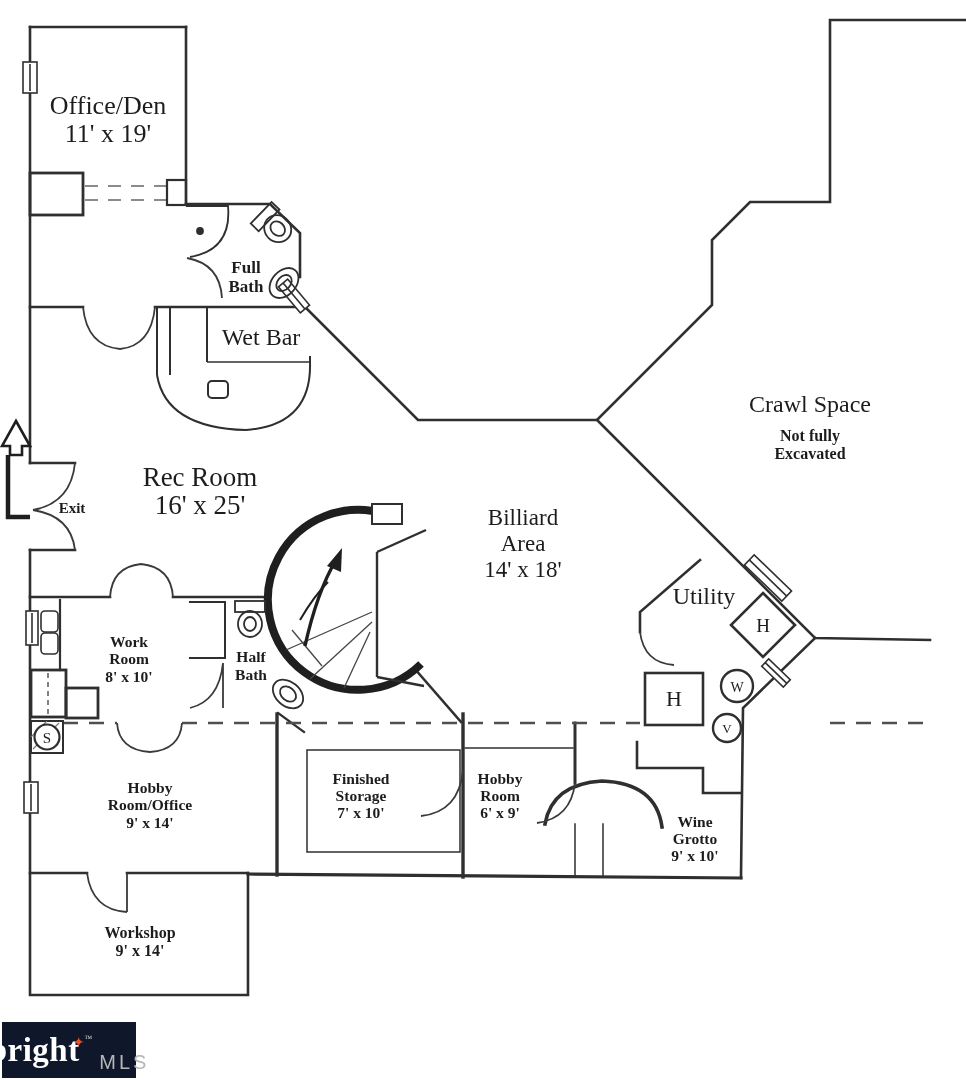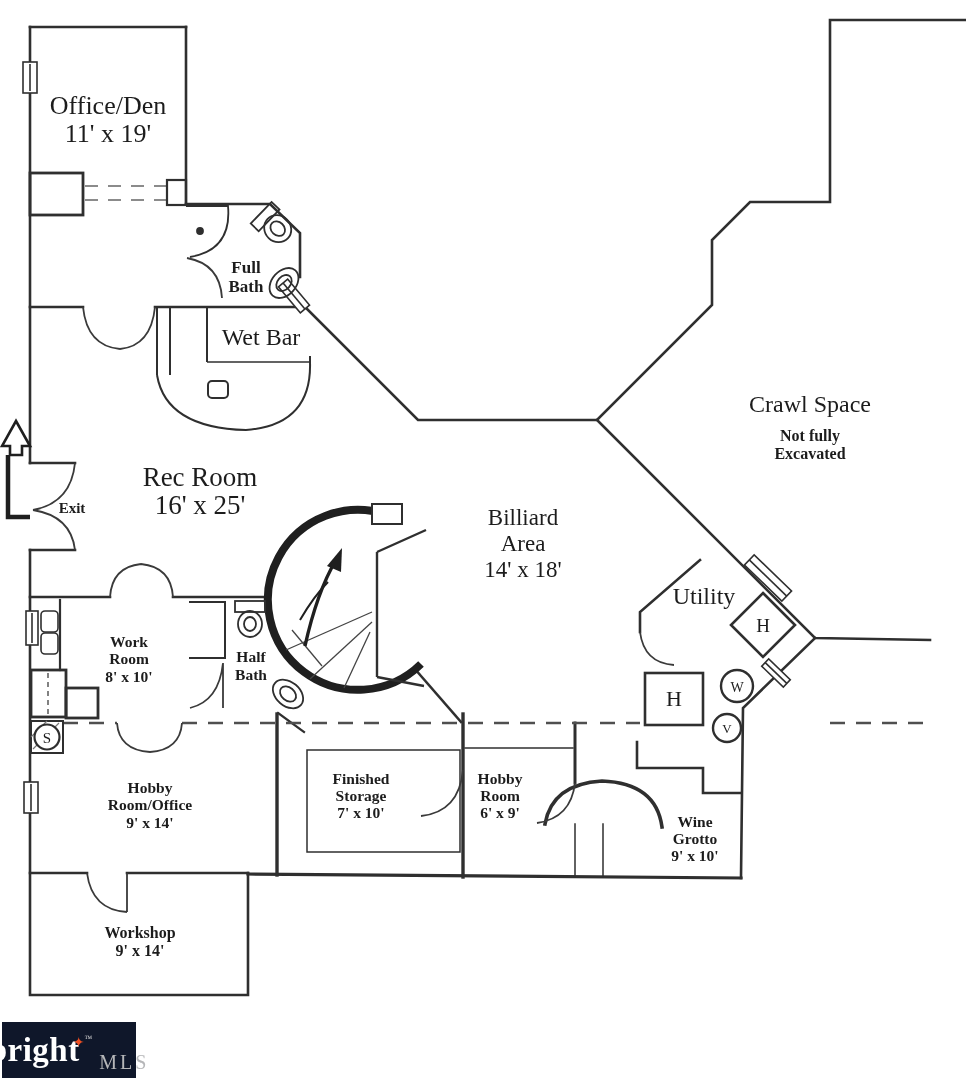--- a/index.html
+++ b/index.html
@@ -6,21 +6,21 @@
   #stage{position:relative;width:966px;height:1080px;background:#ffffff;overflow:hidden;
          font-family:"Liberation Serif","DejaVu Serif",serif;}
   svg text{fill:#1c1c1c;font-family:"Liberation Serif","DejaVu Serif",serif;}
   .logo{position:absolute;left:2px;top:1022px;width:134px;height:56px;background:#0f172a;
         display:flex;align-items:center;justify-content:center;}
   .logo .brand{color:#ffffff;font-weight:bold;font-size:33px;letter-spacing:.5px;
                font-family:"Liberation Serif","DejaVu Serif",serif;line-height:1;}
   .logo .star{color:#f05023;font-size:14px;margin-left:-7px;margin-top:-14px;line-height:1;}
   .logo .tm{color:#d8d8d8;font-size:8px;margin-top:-22px;line-height:1;}
   .logo .mls{color:#b5b6b8;font-size:20px;letter-spacing:3px;margin-left:7px;margin-top:24px;
-             font-family:Liberation Serif, serif;font-weight:300;line-height:1;}
+             font-family:Liberation Sans, sans-serif;font-weight:300;line-height:1;}
 </style>
 </head>
 <body>
 
 <div id="stage">
 <svg width="966" height="1080" viewBox="0 0 966 1080">
 
   <g stroke="#2f2f2f" stroke-width="2.6" fill="none" stroke-linecap="square">
 
     <path d="M30,27 L186,27"></path>

